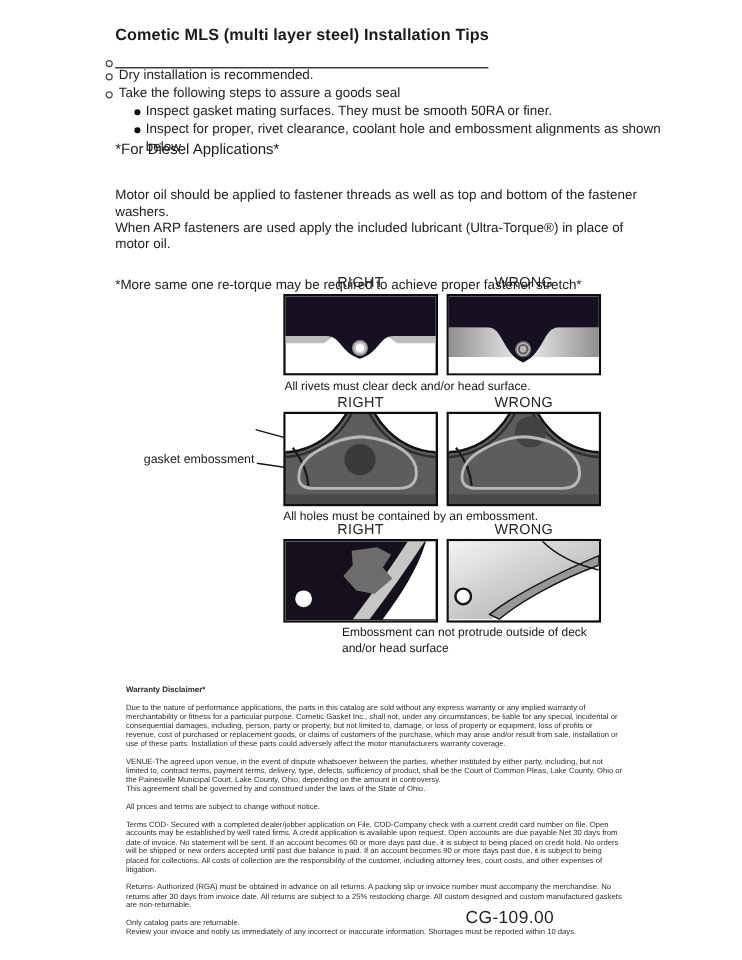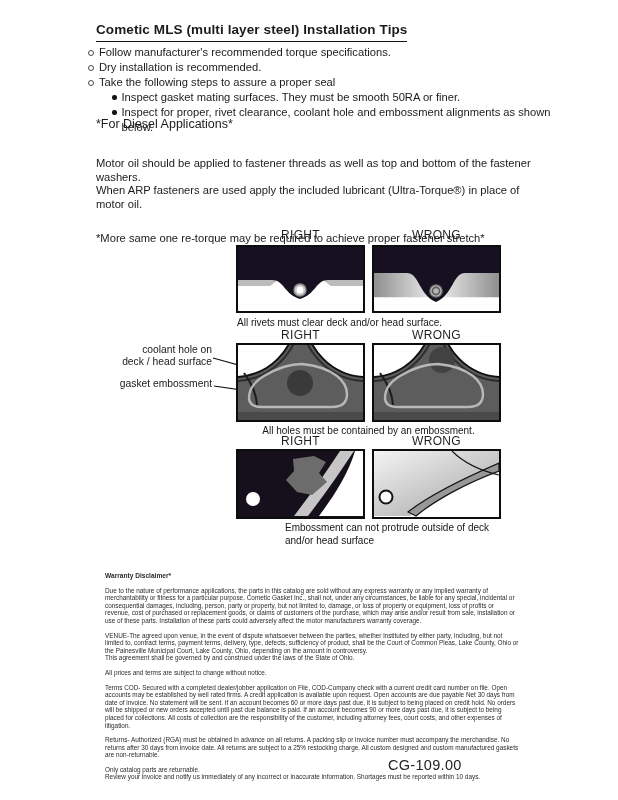--- a/index.html
+++ b/index.html
@@ -1,19 +1,19 @@
 <!DOCTYPE html>
 <html><head>
 <meta charset="utf-8">
 <style>
   html,body{margin:0;padding:0;background:#fff;}
   .page{position:relative;width:618px;height:800px;background:#ffffff;overflow:hidden;
         font-family:"Liberation Sans",sans-serif;color:#1b1b1b;}
   .abs{position:absolute;}
-  .title{font-size:13.5px;font-weight:bold;border-bottom:1.6px solid #111;padding-bottom:4px;
+  .title{font-size:13.5px;font-weight:bold;border-bottom:1.6px solid #111;padding-bottom:20px;
          display:inline-block;letter-spacing:.1px;}
   .bullets{font-size:11.2px;line-height:15px;}
   .b-row{display:flex;align-items:flex-start;}
   .b-dot{width:4px;height:4px;border:1.2px solid #4a4a4a;border-radius:50%;margin:5px 5px 0 0;flex:none;background:transparent;}
   .sb-row{display:flex;align-items:flex-start;margin-left:24px;}
   .sb-dot{width:4.5px;height:4.5px;background:#111;border-radius:50%;margin:5px 5px 0 0;flex:none;}
   .h2{font-size:12.5px;font-weight:normal;}
   .para{font-size:11.2px;line-height:13.5px;white-space:pre-line;margin-top:23px;}
   .fig-label{font-size:12px;color:#1f1f1f;text-align:center;letter-spacing:.3px;}
   .fig-caption{font-size:10px;color:#161616;line-height:13px;white-space:pre-line;}
@@ -29,29 +29,28 @@
 
 <div class="page">
 
   <div class="abs" style="left:96px;top:20px;">
     <span class="title">Cometic MLS (multi layer steel) Installation Tips</span>
   </div>
 
   <div class="abs bullets" style="left:88px;top:45px;width:470px;">
     <div class="b-row">
       <span class="b-dot"></span>
-      <span>Follow manufacturer's recommended torque specifications.</span>
     </div>
     <div class="b-row">
       <span class="b-dot"></span>
       <span>Dry installation is recommended.</span>
     </div>
     <div class="b-row">
       <span class="b-dot"></span>
-      <span>Take the following steps to assure a proper seal</span>
+      <span>Take the following steps to assure a goods seal</span>
     </div>
     <div class="sb-row">
       <span class="sb-dot"></span>
       <span>Inspect gasket mating surfaces.  They must be smooth 50RA or finer.</span>
     </div>
     <div class="sb-row">
       <span class="sb-dot"></span>
       <span>Inspect for proper, rivet clearance, coolant hole and embossment alignments as shown below.</span>
     </div>
   </div>
@@ -97,22 +96,20 @@
         <circle cx="64" cy="46" r="3.6" fill="none" stroke="#595959" stroke-width="1.6"></circle>
       </g>
     </svg>
   </div>
 
   <div class="abs fig-caption" style="left:237px;top:316px;width:280px;">All rivets must clear deck and/or head surface.</div>
 
   <div class="abs fig-label" style="left:236px;top:328px;width:129px;">RIGHT</div>
   <div class="abs fig-label" style="left:372px;top:328px;width:129px;">WRONG</div>
 
-  <div class="abs ann" style="left:108px;top:344px;width:104px;white-space:pre-line;">coolant hole on
-deck / head surface</div>
   <div class="abs ann" style="left:108px;top:378px;width:104px;">gasket embossment</div>
 
   <svg class="abs" style="left:212px;top:350px;" width="100" height="50" viewBox="0 0 100 50">
     <line x1="1" y1="8" x2="88" y2="32" stroke="#111" stroke-width="1.2"></line>
     <line x1="2" y1="36" x2="50" y2="43" stroke="#111" stroke-width="1.2"></line>
   </svg>
 
   <div class="abs" style="left:236px;top:343px;">
     <svg width="129" height="79" viewBox="0 0 129 79">
       <defs>
@@ -148,21 +145,21 @@
         <circle cx="131" cy="-28" r="66" fill="none" stroke="#2e2e2e" stroke-width="2"></circle>
         <circle cx="-2" cy="-28" r="62" fill="#fff" stroke="#111" stroke-width="2"></circle>
         <circle cx="131" cy="-28" r="62" fill="#fff" stroke="#111" stroke-width="2"></circle>
         <path d="M8,30 Q20,46 21,62" stroke="#1c1c1c" stroke-width="2" fill="none"></path>
         <circle cx="70" cy="17" r="13" fill="#424242"></circle>
         <path d="M13,55 Q13,42 28,33 Q48,21 66,21 Q88,23 101,33 Q111,41 111,51 Q111,64 96,64 L26,64 Q13,64 13,55 Z" fill="none" stroke="#b8b8b8" stroke-width="2.4"></path>
       </g>
     </svg>
   </div>
 
-  <div class="abs fig-caption" style="left:236px;top:424px;width:265px;text-align:center;">All holes must be contained by an embossment.</div>
+  <div class="abs fig-caption" style="left:236px;top:424px;width:265px;text-align:left;">All holes must be contained by an embossment.</div>
 
   <div class="abs fig-label" style="left:236px;top:434px;width:129px;">RIGHT</div>
   <div class="abs fig-label" style="left:372px;top:434px;width:129px;">WRONG</div>
 
   <div class="abs" style="left:236px;top:449px;">
     <svg width="129" height="70" viewBox="0 0 129 70">
       <defs>
           <clipPath id="c3a">
             <rect x="2" y="2" width="125" height="66"></rect>
           </clipPath>

